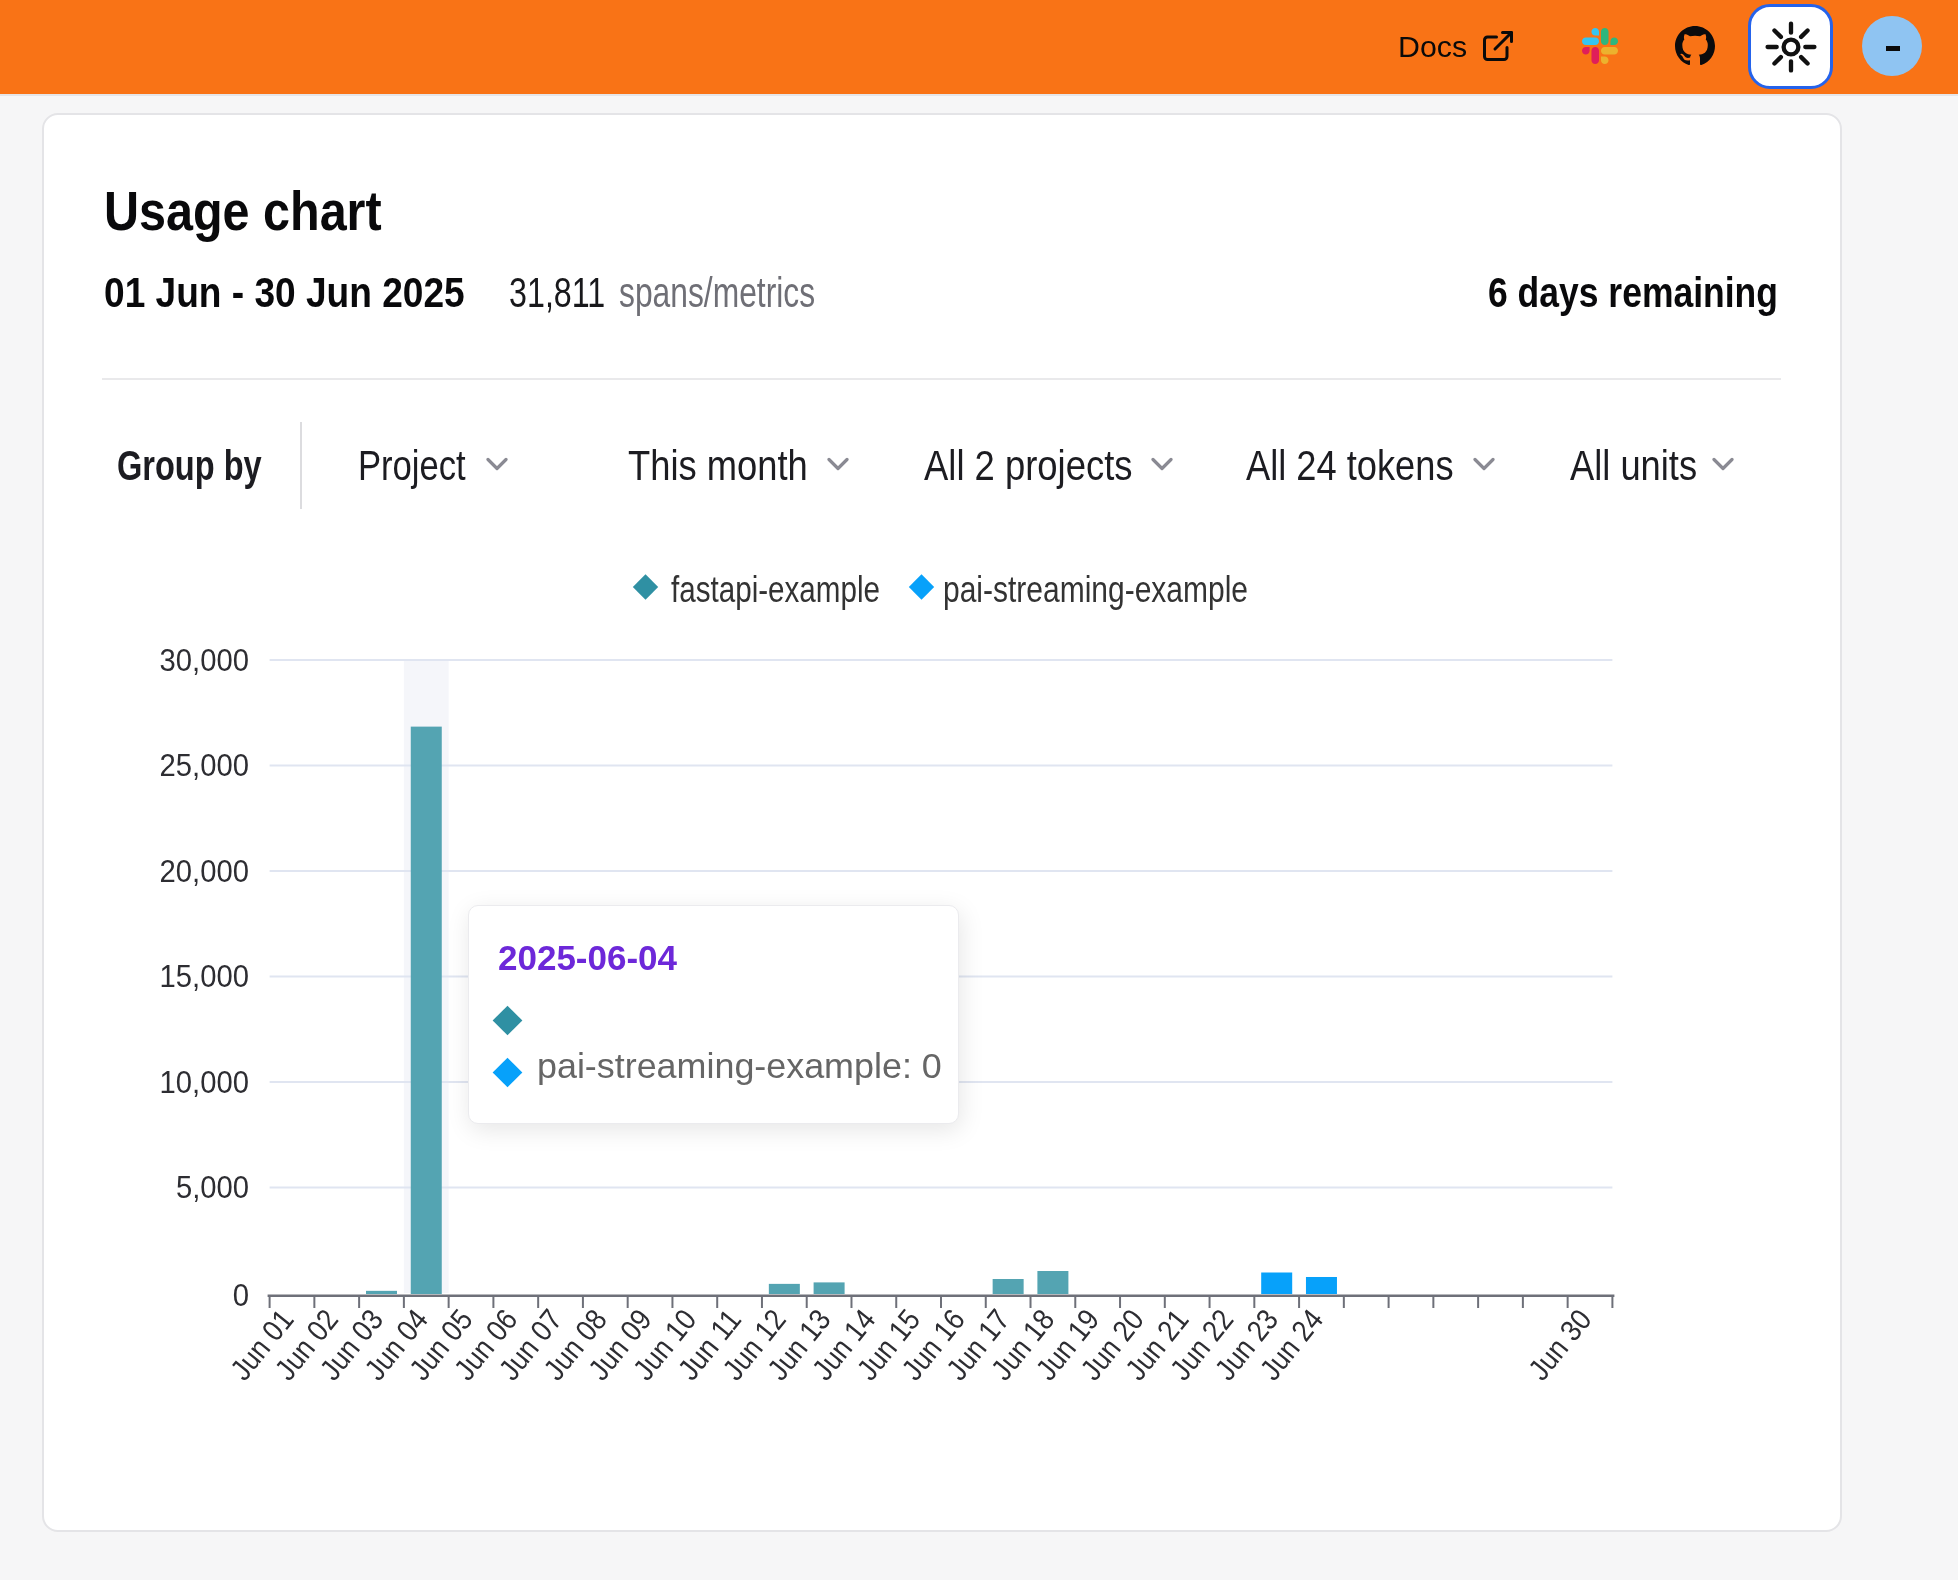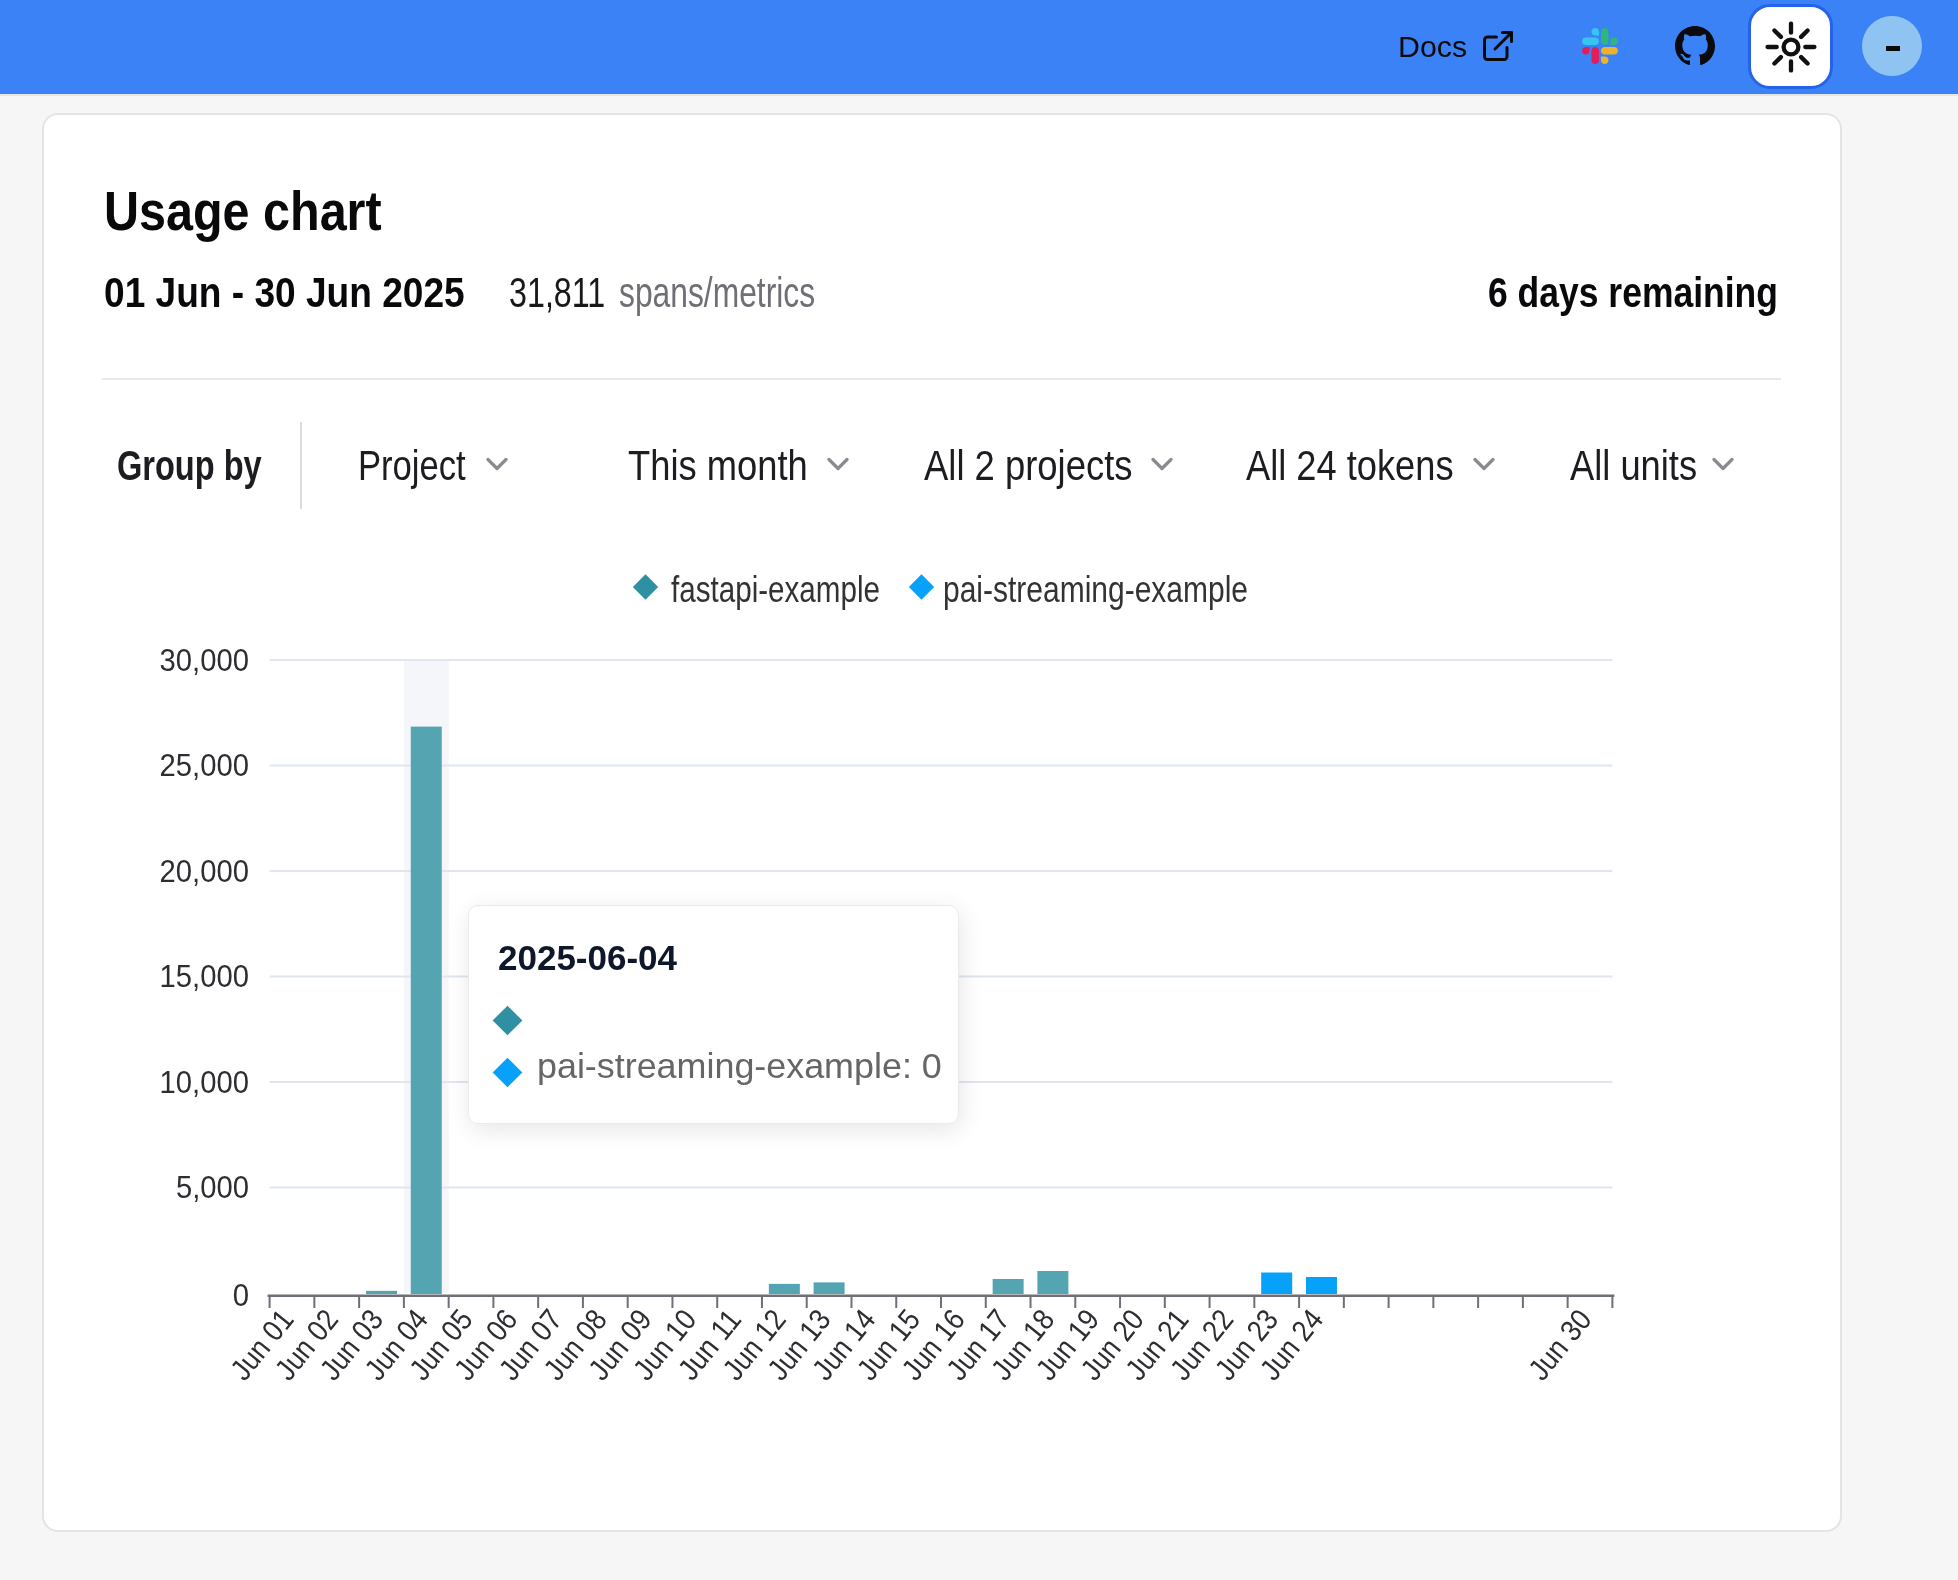--- a/index.html
+++ b/index.html
@@ -1,41 +1,41 @@
 <!DOCTYPE html>
 <html><head>
 <meta charset="utf-8">
 <style>
   * { margin:0; padding:0; box-sizing:border-box; }
   html,body { width:1958px; height:1580px; overflow:hidden; background:#f6f6f7;
     font-family:"Liberation Sans", sans-serif; }
   .abs { position:absolute; }
   
-  #hdr { position:absolute; left:0; top:0; width:1958px; height:96px; background:#3b82f6;
+  #hdr { position:absolute; left:0; top:0; width:1958px; height:96px; background:#f97316;
     border-bottom:2px solid #e5e5e8;text-decoration:underline; }
   #docs { position:absolute; left:1398px; top:32px; font-size:30px; font-weight:400;
     color:#0a0a0a; line-height:30px; transform:scaleX(1.01); transform-origin:left; }
   
   #card { position:absolute; left:42px; top:113px; width:1800px; height:1419px;
     background:#fff; border:2px solid #e4e4e7; border-radius:16px; }
   #title { position:absolute; left:104px; top:183px; font-size:56px; font-weight:700;
     color:#09090b; line-height:56px; transform:scaleX(0.866); transform-origin:left; }
   .dt { position:absolute; top:272px; font-size:42px; line-height:42px; color:#09090b;
     transform-origin:left; }
   #divider { position:absolute; left:102px; top:378px; width:1679px; height:2px; background:#e9e9eb; }
   .flt { position:absolute; top:445px; font-size:42px; line-height:42px; color:#1c1c21;
     transform-origin:left; }
   #vdiv { position:absolute; left:300px; top:422px; width:2px; height:87px; background:#dcdcdf; }
   .chev { position:absolute; top:457px; }
   
   #tip { position:absolute; left:468px; top:905px; width:491px; height:219px; background:#fff;
     border:1px solid #ebebee; border-radius:10px;
     box-shadow:2px 6px 24px rgba(0,0,0,0.10); }
   #tipTitle { position:absolute; left:29px; top:34px; font-size:35px; line-height:35px;
-    font-weight:700; color:#0f172a; }
+    font-weight:700; color:#6d28d9; }
   .tiprow { position:absolute; left:68px; font-size:35px; line-height:35px; color:#666; }
   .tipdia { position:absolute; width:21px; height:21px; transform:rotate(45deg); }
 </style>
 </head>
 <body>
 <div id="hdr">
   <span id="docs">Docs</span>
   <svg class="abs" style="left:1480px;top:28px" width="36" height="36" viewBox="0 0 24 24" fill="none" stroke="#0a0a0a" stroke-width="2" stroke-linecap="round" stroke-linejoin="round">
       <path d="M18 13v6a2 2 0 0 1-2 2H5a2 2 0 0 1-2-2V8a2 2 0 0 1 2-2h6"></path>
       <polyline points="15 3 21 3 21 9"></polyline>

